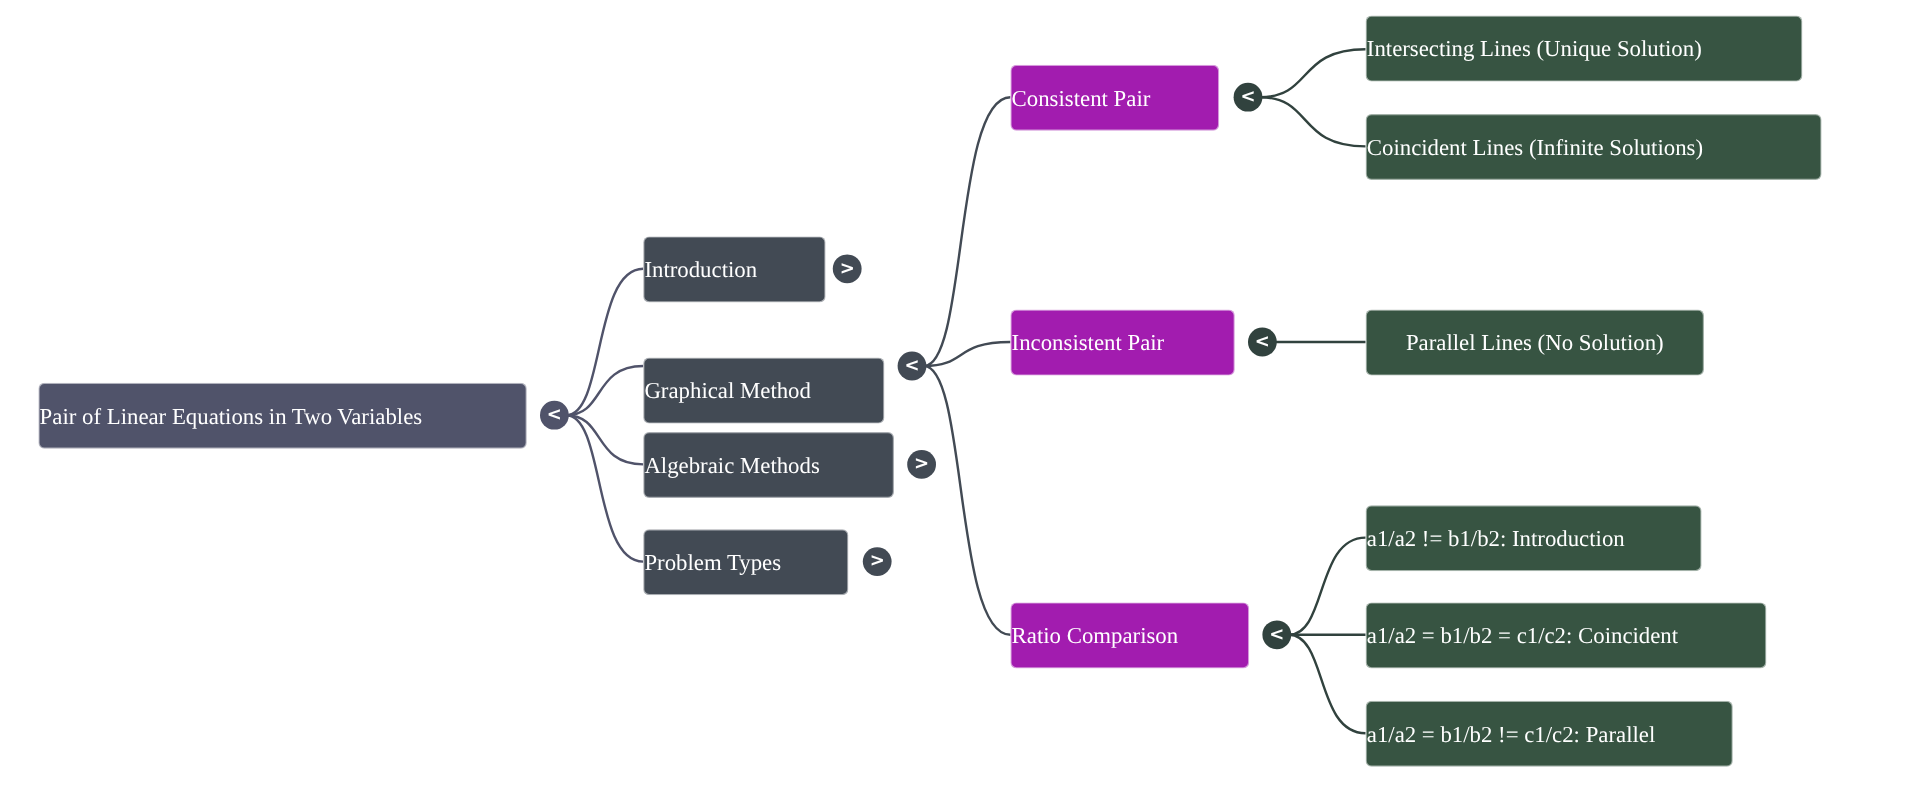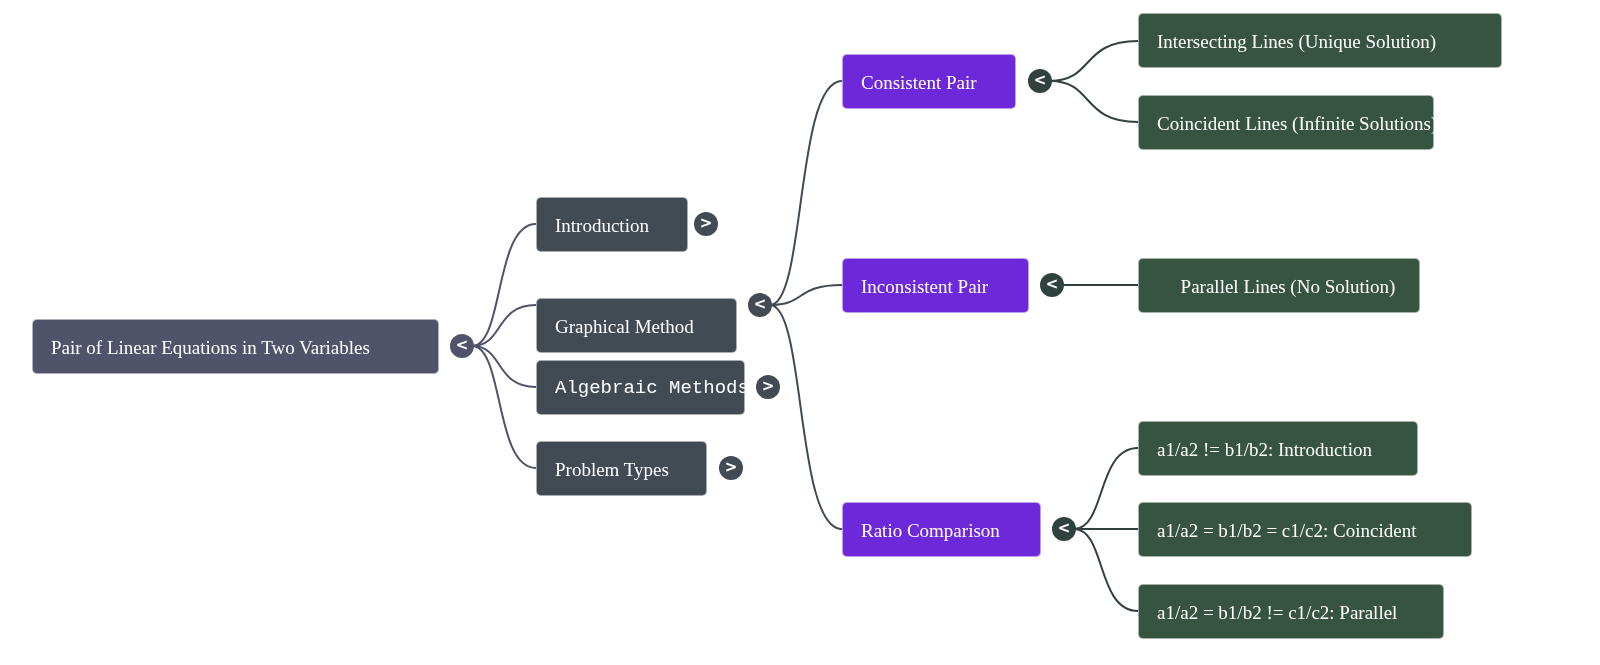--- a/index.html
+++ b/index.html
@@ -1,25 +1,25 @@
 <!DOCTYPE html>
 <html><head>
 <meta charset="utf-8">
 <style>
   html, body { margin: 0; padding: 0; background: #ffffff; }
   body { width: 1600px; height: 665px; position: relative; overflow: hidden;
          font-family: "Liberation Serif", "DejaVu Serif", serif; }
   #edges { position: absolute; left: 0; top: 0; width: 1600px; height: 665px; }
   .node { position: absolute; box-sizing: border-box; height: 55px; border-radius: 5px;
-          color: #ffffff; font-size: 19px; line-height: 55px; padding-left: 18px;
+          color: #ffffff; font-size: 19px; line-height: 55px; 
           white-space: nowrap; cursor: pointer;
           border: 1px solid rgba(255,255,255,0.55); }
   .lvl0 { background: #50536a; }
   .lvl1 { background: #424a54; }
-  .lvl2 { background: #6d28d9; }
+  .lvl2 { background: #a21caf; }
   .lvl3 { background: #375442; }
   .toggle { position: absolute; width: 24px; height: 24px; margin-left: -12px; margin-top: -12px;
             border-radius: 50%; color: #fff; font-family: "DejaVu Sans", sans-serif;
             font-size: 15px; font-weight: bold; line-height: 23px; text-align: center; cursor: pointer; }
   .t0 { background: #50536a; }
   .t1 { background: #424a54; }
   .t2 { background: #31423e; }
 </style>
 </head>
 <body>
@@ -42,33 +42,33 @@
 
 <div class="node lvl0" style="left:32px; top:319px; width:407px;">Pair of Linear Equations in Two Variables</div>
 <div class="toggle t0" style="left:462px; top:346px;">&lt;</div>
 
 <div class="node lvl1" style="left:536px; top:197px; width:152px;">Introduction</div>
 <div class="toggle t1" style="left:706px; top:224px;">&gt;</div>
 
 <div class="node lvl1" style="left:536px; top:278px; width:201px;margin-top:20px;">Graphical Method</div>
 <div class="toggle t1" style="left:760px; top:305px;">&lt;</div>
 
-<div class="node lvl1" style="left:536px; top:360px; width:209px;font-family:Liberation Mono, monospace;">Algebraic Methods</div>
+<div class="node lvl1" style="left:536px; top:360px; width:209px;">Algebraic Methods</div>
 <div class="toggle t1" style="left:768px; top:387px;">&gt;</div>
 
 <div class="node lvl1" style="left:536px; top:441px; width:171px;">Problem Types</div>
 <div class="toggle t1" style="left:731px; top:468px;">&gt;</div>
 
 <div class="node lvl2" style="left:842px; top:54px; width:174px;">Consistent Pair</div>
 <div class="toggle t2" style="left:1040px; top:81px;">&lt;</div>
 
 <div class="node lvl2" style="left:842px; top:258px; width:187px;">Inconsistent Pair</div>
 <div class="toggle t2" style="left:1052px; top:285px;">&lt;</div>
 
 <div class="node lvl2" style="left:842px; top:502px; width:199px;">Ratio Comparison</div>
 <div class="toggle t2" style="left:1064px; top:529px;">&lt;</div>
 
 <div class="node lvl3" style="left:1138px; top:13px; width:364px;">Intersecting Lines (Unique Solution)</div>
-<div class="node lvl3" style="left:1138px; top:95px; width:296px;">Coincident Lines (Infinite Solutions)</div>
+<div class="node lvl3" style="left:1138px; top:95px; width:380px;">Coincident Lines (Infinite Solutions)</div>
 <div class="node lvl3" style="left:1138px; top:258px; width:282px;text-align:center;">Parallel Lines (No Solution)</div>
 <div class="node lvl3" style="left:1138px; top:421px; width:280px;">a1/a2 != b1/b2: Introduction</div>
 <div class="node lvl3" style="left:1138px; top:502px; width:334px;">a1/a2 = b1/b2 = c1/c2: Coincident</div>
 <div class="node lvl3" style="left:1138px; top:584px; width:306px;">a1/a2 = b1/b2 != c1/c2: Parallel</div>
 
 </body></html>

